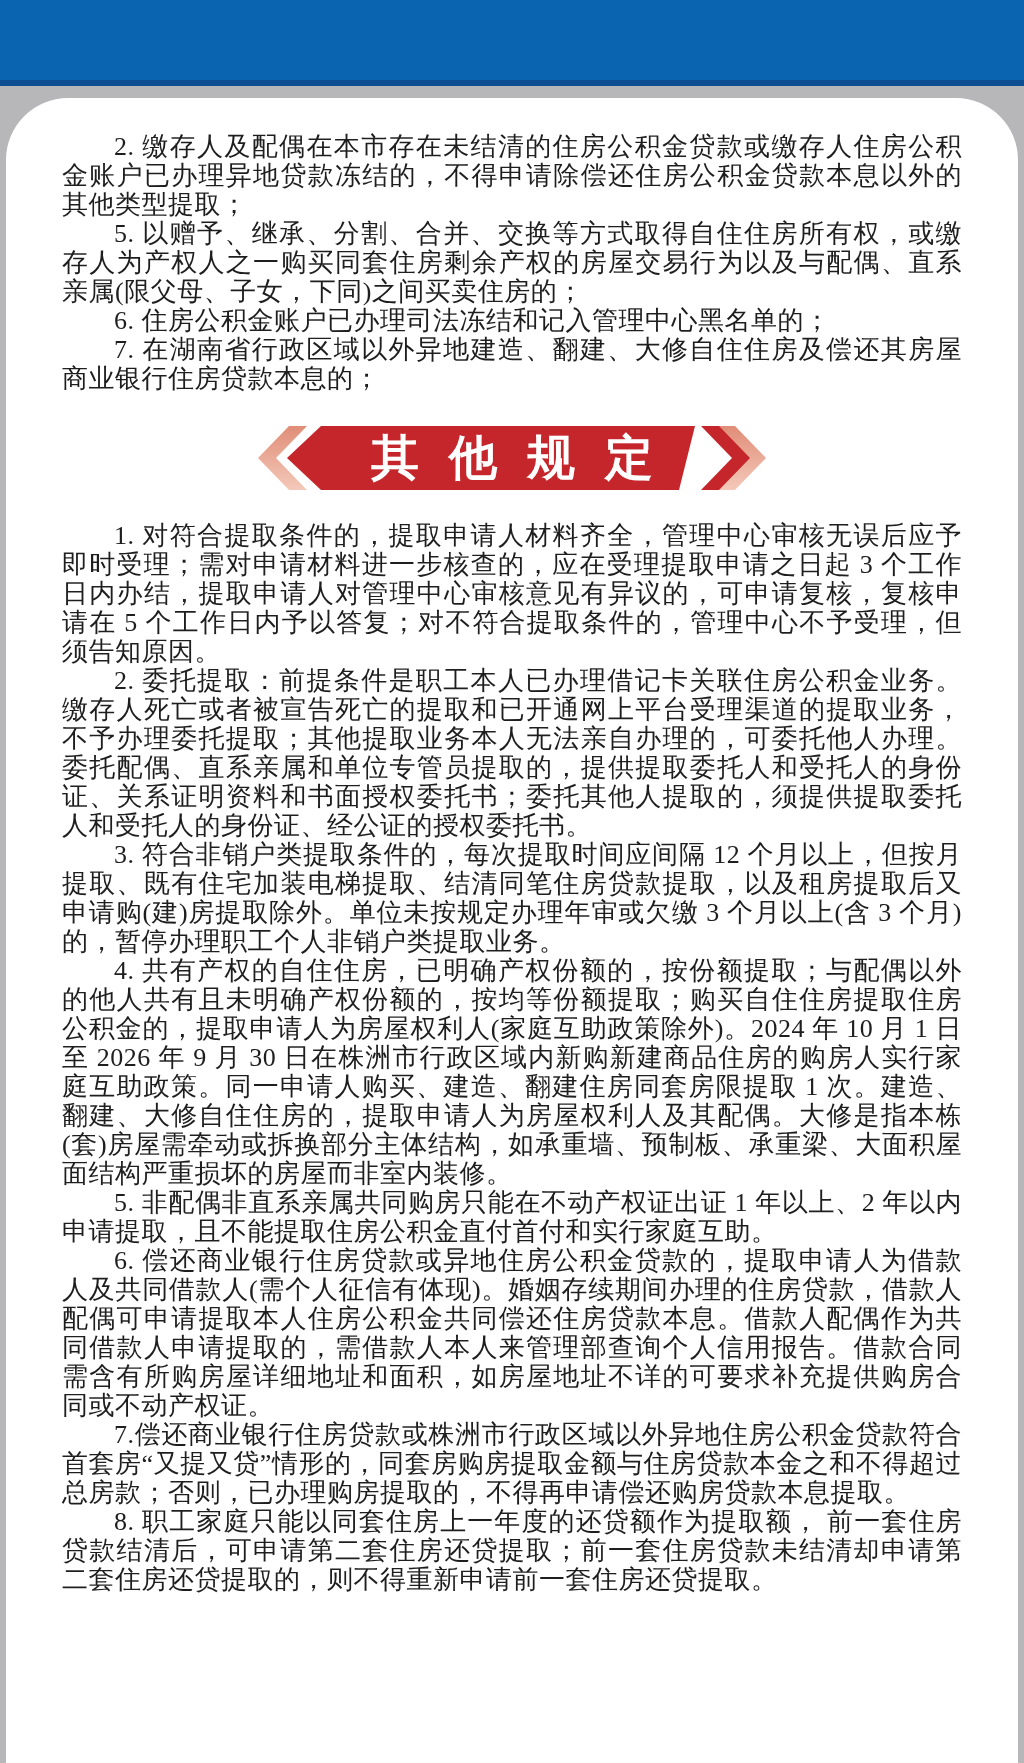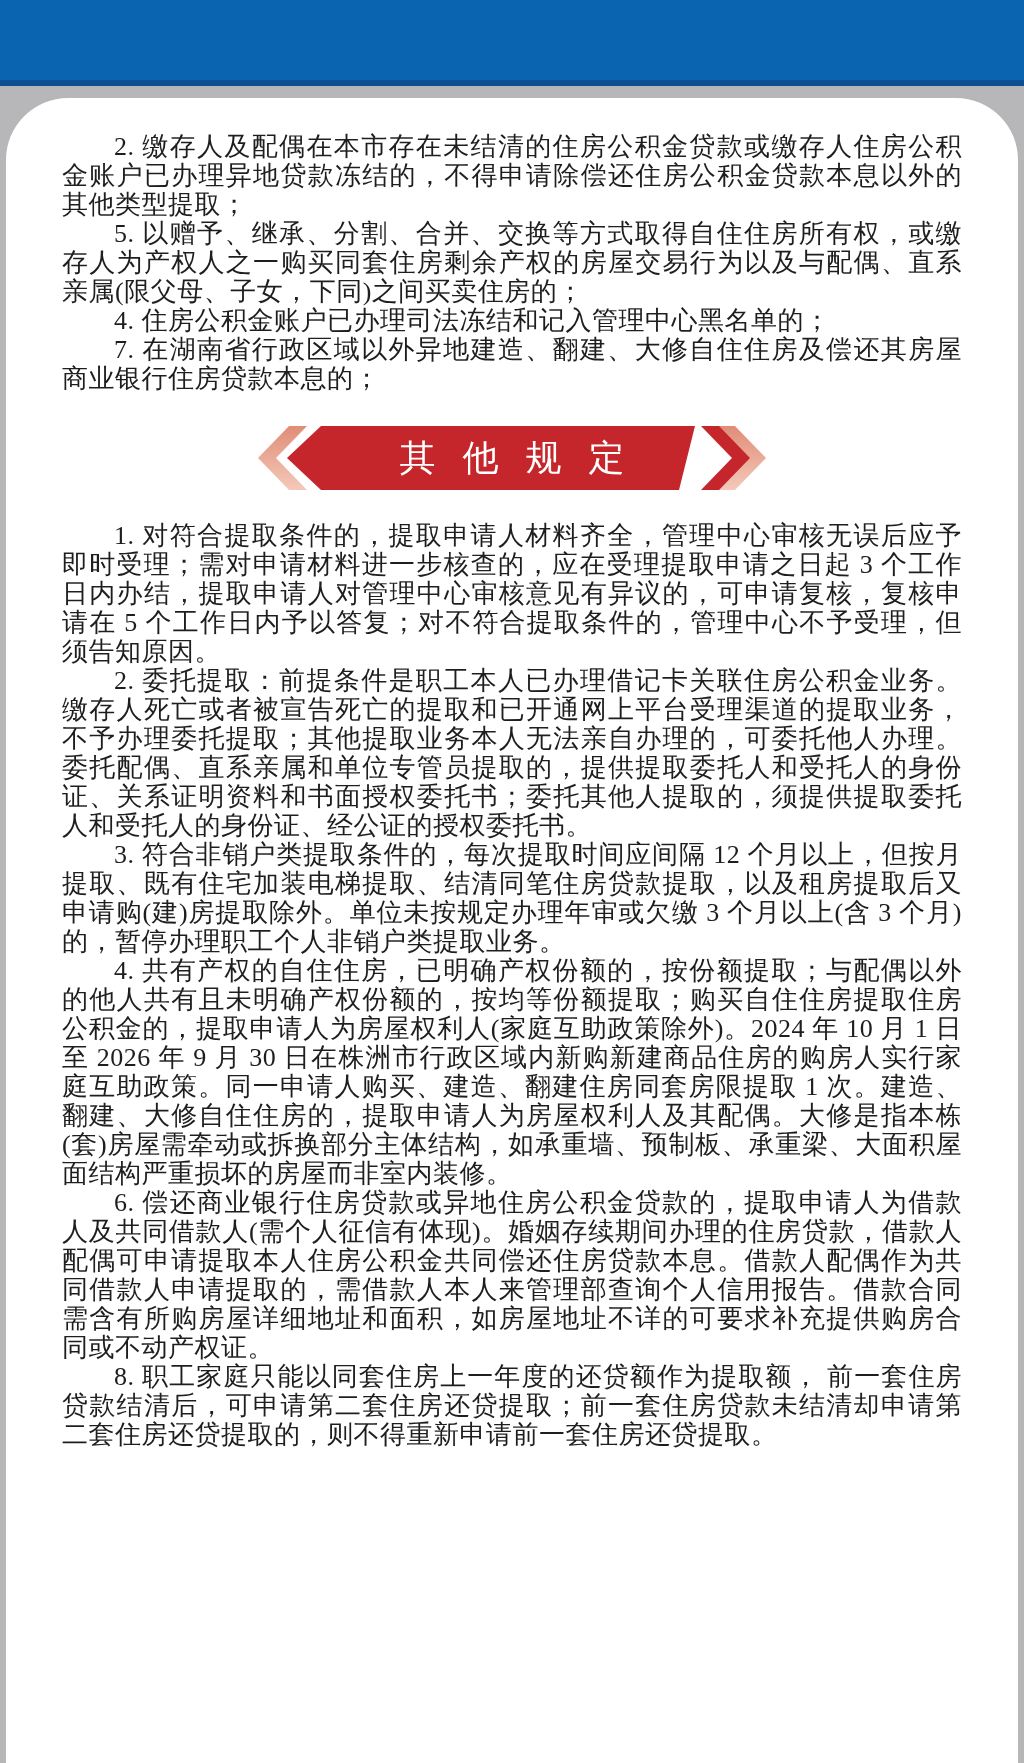--- a/index.html
+++ b/index.html
@@ -33,38 +33,38 @@
   .section-banner{
     position:relative;
     width:510px;height:66px;
     margin:32px auto 30px auto;
   }
   .section-banner svg{position:absolute;left:0;top:0;}
   .banner-label{
     position:absolute;left:0;top:0;right:0;bottom:0;
     display:flex;align-items:center;justify-content:center;
     color:#ffffff;
-    font-size:36px;
-    font-weight:normal;
+    font-size:48px;
+    font-weight:bold;
     letter-spacing:9px;
     padding-left:9px; 
     font-family:"Liberation Serif","DejaVu Serif",serif;
   }
 </style>
 </head>
 <body>
 
 <div class="header-band"></div>
 
 <div class="content-card">
 
   <div>
     <p class="body-par">2. 缴存人及配偶在本市存在未结清的住房公积金贷款或缴存人住房公积金账户已办理异地贷款冻结的，不得申请除偿还住房公积金贷款本息以外的其他类型提取；</p>
     <p class="body-par">5. 以赠予、继承、分割、合并、交换等方式取得自住住房所有权，或缴存人为产权人之一购买同套住房剩余产权的房屋交易行为以及与配偶、直系亲属(限父母、子女，下同)之间买卖住房的；</p>
-    <p class="body-par">4. 住房公积金账户已办理司法冻结和记入管理中心黑名单的；</p>
+    <p class="body-par">6. 住房公积金账户已办理司法冻结和记入管理中心黑名单的；</p>
     <p class="body-par">7. 在湖南省行政区域以外异地建造、翻建、大修自住住房及偿还其房屋商业银行住房贷款本息的；</p>
   </div>
 
   <div class="section-banner">
     <svg width="510" height="66" viewBox="0 0 510 66">
       <defs>
         <linearGradient id="salmonGrad" x1="0" y1="0" x2="0" y2="1">
           <stop offset="0" stop-color="#e08d77"></stop>
           <stop offset="1" stop-color="#f4c9ba"></stop>
         </linearGradient>
@@ -79,18 +79,20 @@
       <polygon points="30,33 64,1 438,1 422,65 64,65" fill="#c4262b"></polygon>
     </svg>
     <div class="banner-label">其 他 规 定</div>
   </div>
 
   <div>
     <p class="body-par">1. 对符合提取条件的，提取申请人材料齐全，管理中心审核无误后应予即时受理；需对申请材料进一步核查的，应在受理提取申请之日起 3 个工作日内办结，提取申请人对管理中心审核意见有异议的，可申请复核，复核申请在 5 个工作日内予以答复；对不符合提取条件的，管理中心不予受理，但须告知原因。</p>
     <p class="body-par">2. 委托提取：前提条件是职工本人已办理借记卡关联住房公积金业务。缴存人死亡或者被宣告死亡的提取和已开通网上平台受理渠道的提取业务，不予办理委托提取；其他提取业务本人无法亲自办理的，可委托他人办理。委托配偶、直系亲属和单位专管员提取的，提供提取委托人和受托人的身份证、关系证明资料和书面授权委托书；委托其他人提取的，须提供提取委托人和受托人的身份证、经公证的授权委托书。</p>
     <p class="body-par">3. 符合非销户类提取条件的，每次提取时间应间隔 12 个月以上，但按月提取、既有住宅加装电梯提取、结清同笔住房贷款提取，以及租房提取后又申请购(建)房提取除外。单位未按规定办理年审或欠缴 3 个月以上(含 3 个月)的，暂停办理职工个人非销户类提取业务。</p>
     <p class="body-par">4. 共有产权的自住住房，已明确产权份额的，按份额提取；与配偶以外的他人共有且未明确产权份额的，按均等份额提取；购买自住住房提取住房公积金的，提取申请人为房屋权利人(家庭互助政策除外)。2024 年 10 月 1 日至 2026 年 9 月 30 日在株洲市行政区域内新购新建商品住房的购房人实行家庭互助政策。同一申请人购买、建造、翻建住房同套房限提取 1 次。建造、翻建、大修自住住房的，提取申请人为房屋权利人及其配偶。大修是指本栋(套)房屋需牵动或拆换部分主体结构，如承重墙、预制板、承重梁、大面积屋面结构严重损坏的房屋而非室内装修。</p>
+    <p class="body-par">5. 非配偶非直系亲属共同购房只能在不动产权证出证 1 年以上、2 年以内申请提取，且不能提取住房公积金直付首付和实行家庭互助。</p>
     <p class="body-par">6. 偿还商业银行住房贷款或异地住房公积金贷款的，提取申请人为借款人及共同借款人(需个人征信有体现)。婚姻存续期间办理的住房贷款，借款人配偶可申请提取本人住房公积金共同偿还住房贷款本息。借款人配偶作为共同借款人申请提取的，需借款人本人来管理部查询个人信用报告。借款合同需含有所购房屋详细地址和面积，如房屋地址不详的可要求补充提供购房合同或不动产权证。</p>
+    <p class="body-par">7.偿还商业银行住房贷款或株洲市行政区域以外异地住房公积金贷款符合首套房“又提又贷”情形的，同套房购房提取金额与住房贷款本金之和不得超过总房款；否则，已办理购房提取的，不得再申请偿还购房贷款本息提取。</p>
     <p class="body-par">8. 职工家庭只能以同套住房上一年度的还贷额作为提取额， 前一套住房贷款结清后，可申请第二套住房还贷提取；前一套住房贷款未结清却申请第二套住房还贷提取的，则不得重新申请前一套住房还贷提取。</p>
 
   </div>
 
 </div>
 
 </body></html>

